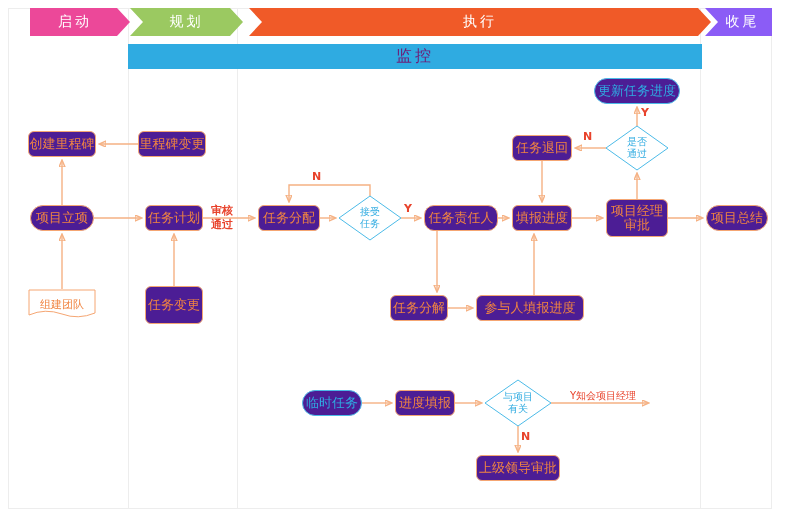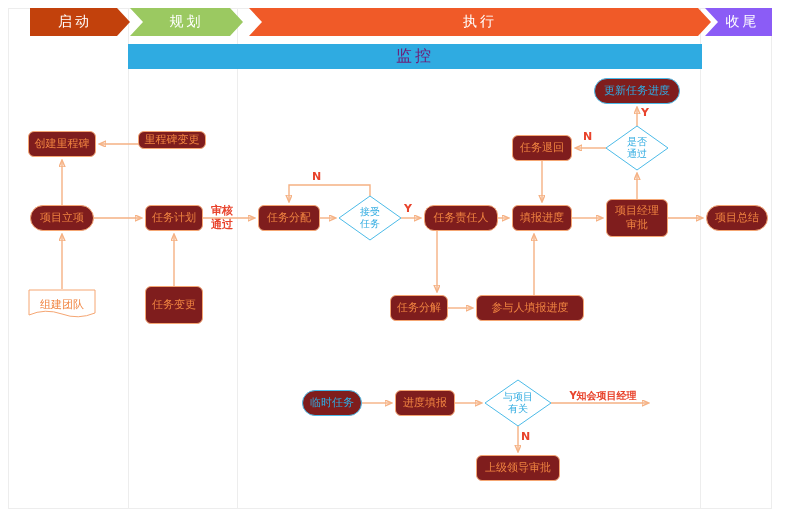--- a/index.html
+++ b/index.html
@@ -9,50 +9,50 @@
   .frame{position:absolute;left:8px;top:8px;width:764px;height:501px;border:1px solid #ededed}
   .vline{position:absolute;top:8px;height:501px;width:1px;background:#ededed}
   
   .phase{position:absolute;top:8px;height:28px;display:flex;align-items:center;justify-content:center;
          color:#fff;font-size:14px;letter-spacing:3px}
   .phase.tip{clip-path:polygon(0 0,calc(100% - 13px) 0,100% 50%,calc(100% - 13px) 100%,0 100%)}
   .phase.tipnotch{clip-path:polygon(0 0,calc(100% - 13px) 0,100% 50%,calc(100% - 13px) 100%,0 100%,13px 50%)}
   .phase.notch{clip-path:polygon(0 0,100% 0,100% 100%,0 100%,13px 50%)}
   .monitor{position:absolute;display:flex;align-items:center;justify-content:center;color:#701a75;font-size:16px;letter-spacing:3px}
   
-  .node{position:absolute;display:flex;align-items:center;justify-content:center;background:#7f1d1d;
-        border:1px solid #F5A673;color:#F08441;font-size:11px;line-height:14px;border-radius:6px;
+  .node{position:absolute;display:flex;align-items:center;justify-content:center;background:#4c1d95;
+        border:1px solid #F5A673;color:#F08441;font-size:13px;line-height:14px;border-radius:6px;
         text-align:center;white-space:pre-line}
   .node.blue{border-color:#4CBBE8;color:#2FABE1}
   .node.stadium{border-radius:14px}
   
   .shape{position:absolute}
   .shape svg{position:absolute;left:0;top:0;width:100%;height:100%}
   .shape span{position:absolute;left:0;top:0;right:0;bottom:0;display:flex;align-items:center;justify-content:center;
               font-size:10px;line-height:12px;white-space:pre-line;text-align:center}
   .shape.blue span{color:#2FABE1}
   .shape.orange span{color:#F08441}
   
   .lbl{position:absolute;color:#E8432C;font-size:11px;font-weight:bold;line-height:14px;
        white-space:pre-line;text-align:center}
-  .lbl.small{font-size:10px;font-weight:bold}
+  .lbl.small{font-size:10px;font-weight:normal}
   .arrows{position:absolute;left:0;top:0}
   .arrows path{fill:none;stroke:#F5B183;stroke-width:1.4}
 </style>
 </head>
 <body>
 
 <div class="canvas">
 
   <div class="frame"></div>
   <div class="vline" style="left:128px"></div>
   <div class="vline" style="left:237px"></div>
   <div class="vline" style="left:700px"></div>
 
-  <div class="phase tip" style="left:30px;width:100px;background:#c2410c;padding-right:10px">启动</div>
+  <div class="phase tip" style="left:30px;width:100px;background:#ec4899;padding-right:10px">启动</div>
   <div class="phase tipnotch" style="left:130px;width:113px;background:#9BC961;padding-left:0">规划</div>
   <div class="phase tipnotch" style="left:249px;width:462px;background:#F05A28">执行</div>
   <div class="phase notch" style="left:705px;width:67px;background:#8b5cf6;padding-left:8px">收尾</div>
   <div class="monitor" style="left:128px;top:44px;width:574px;height:25px;background:#2FABE1">监控</div>
 
   <svg class="arrows" width="788" height="517">
     <defs>
       <marker id="ah" markerWidth="8" markerHeight="8" refX="6" refY="3" orient="auto" markerUnits="userSpaceOnUse">
         <path d="M0,0 L7,3 L0,6 Z" fill="#F5B183" stroke="none"></path>
       </marker>
@@ -84,21 +84,21 @@
 
   <div class="node" style="left:28px;top:131px;width:68px;height:26px">创建里程碑</div>
   <div class="node stadium" style="left:30px;top:205px;width:64px;height:26px">项目立项</div>
   <div class="shape orange" style="left:28px;top:289px;width:68px;height:32px">
     <svg viewBox="0 0 68 32">
         <path d="M1,1 H67 V24 Q50,31 34,25 Q17,19 1,26 Z" fill="#fff" stroke="#F5A673" stroke-width="1"></path>
       </svg>
     <span style="font-size:11px">组建团队</span>
   </div>
 
-  <div class="node" style="left:138px;top:131px;width:68px;height:18px">里程碑变更</div>
+  <div class="node" style="left:138px;top:131px;width:68px;height:26px">里程碑变更</div>
   <div class="node" style="left:145px;top:205px;width:58px;height:26px">任务计划</div>
   <div class="node" style="left:145px;top:286px;width:58px;height:38px">任务变更</div>
 
   <div class="node" style="left:258px;top:205px;width:62px;height:26px">任务分配</div>
 
   <div class="shape blue" style="left:338px;top:195px;width:64px;height:46px">
     <svg viewBox="0 0 64 46">
         <polygon points="32,1 63,23 32,45 1,23" fill="#fff" stroke="#4CBBE8" stroke-width="1"></polygon>
       </svg>
     <span>接受

